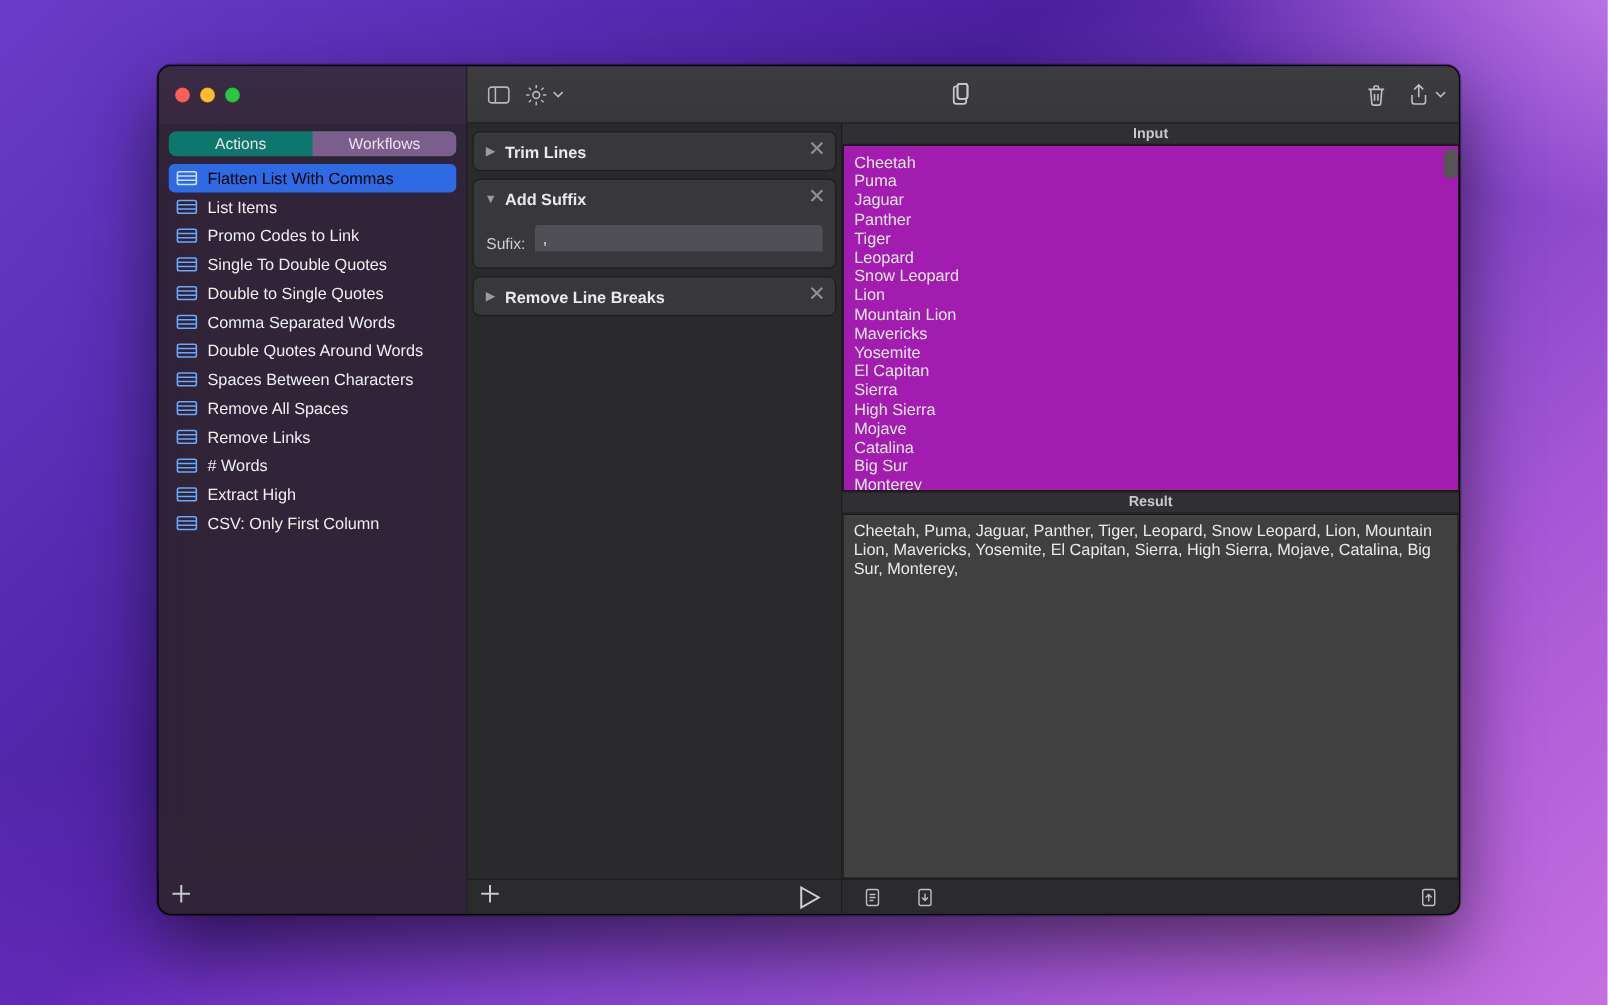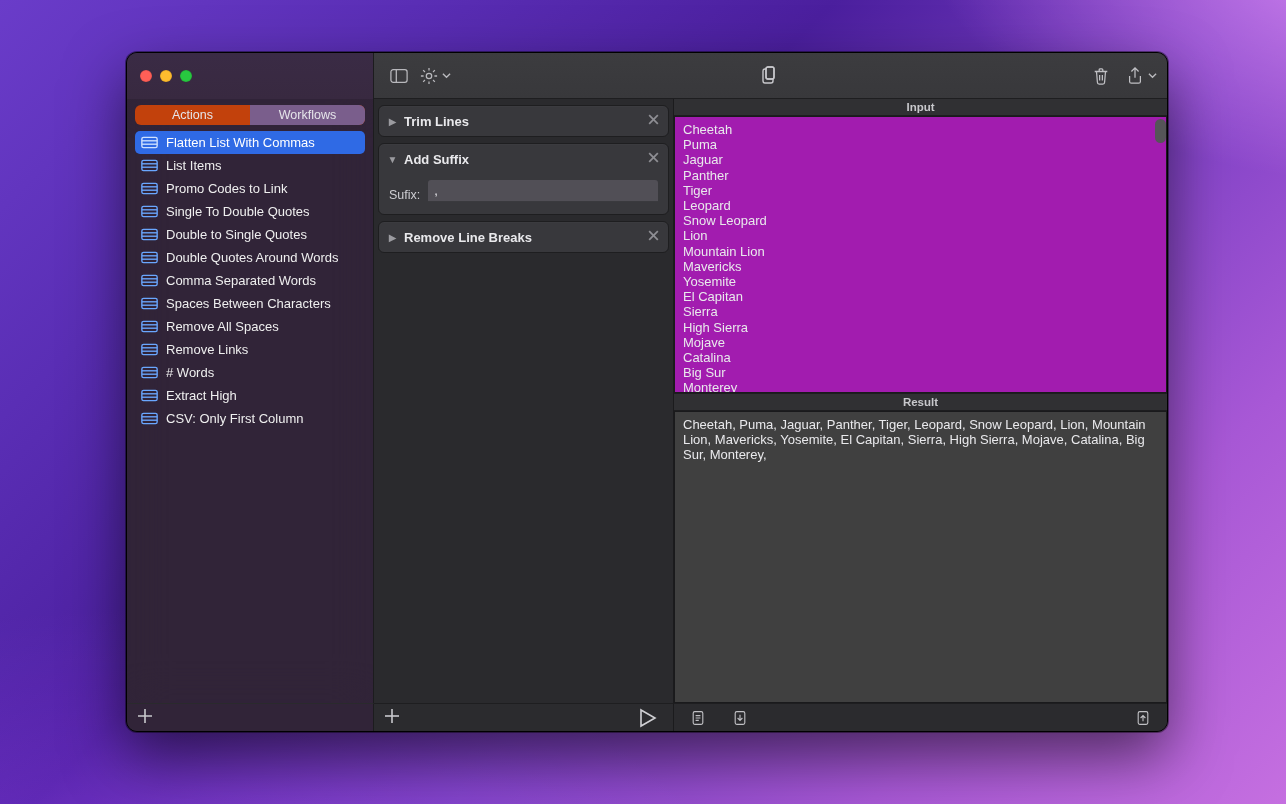--- a/index.html
+++ b/index.html
@@ -63,31 +63,31 @@
   .sidebar {
     grid-column:1; grid-row:2;
     background: rgba(50,30,60,0.65);
     backdrop-filter: blur(20px);
     border-right:1px solid #1c1c1e;
     padding:6px 4px 4px 4px;
     display:flex;flex-direction:column;
   }
   .segmented{
     display:flex;margin:0 4px 6px 4px;border-radius:6px;overflow:hidden;
-    background:#c2410c;
+    background:#0f766e;
   }
   .seg{flex:1;text-align:center;font-size:12.5px;padding:3px 0;color:#e5e5ea;cursor:default}
   .seg.active{background:#7a5e8c}
 
   .wf-list{flex:1;overflow:auto;padding:0 4px}
   .wf-item{
     display:flex;align-items:center;gap:8px;padding:4px 6px;border-radius:5px;
     font-size:13px;color:#efefef;cursor:default;
   }
-  .wf-item.selected{background:#2f6ae5;color:#ffffff}
+  .wf-item.selected{background:#2f6ae5;color:#000000}
   .wf-icon{flex-shrink:0}
   .wf-icon svg{display:block}
 
   .sidebar-footer{grid-column:1;grid-row:3;background:rgba(50,30,60,0.65);border-right:1px solid #1c1c1e;border-top:1px solid #2a2a2d;display:flex;align-items:center;padding-left:10px}
   .plus-btn{color:#c9c9cd;cursor:default}
 
   
   .middle{grid-column:2;grid-row:2;background:#2a2a2d;border-right:1px solid #1b1b1d;padding:6px 4px;display:flex;flex-direction:column;gap:6px;overflow:auto}
   .step{
     background:#38383c;border:1px solid #1e1e20;border-radius:6px;
@@ -231,31 +231,31 @@
           <span>Double to Single Quotes</span>
         </div>
         <div class="wf-item">
           <span class="wf-icon">
             <svg width="17" height="13" viewBox="0 0 20 14" fill="none" stroke="#6aa7ff" stroke-width="1.6">
               <rect x="1" y="1" width="18" height="12" rx="2"></rect>
               <line x1="1" y1="5" x2="19" y2="5"></line>
               <line x1="1" y1="9" x2="19" y2="9"></line>
             </svg>
           </span>
+          <span>Comma Separated Words</span>
+        </div>
+        <div class="wf-item">
+          <span class="wf-icon">
+            <svg width="17" height="13" viewBox="0 0 20 14" fill="none" stroke="#6aa7ff" stroke-width="1.6">
+              <rect x="1" y="1" width="18" height="12" rx="2"></rect>
+              <line x1="1" y1="5" x2="19" y2="5"></line>
+              <line x1="1" y1="9" x2="19" y2="9"></line>
+            </svg>
+          </span>
           <span>Double Quotes Around Words</span>
-        </div>
-        <div class="wf-item">
-          <span class="wf-icon">
-            <svg width="17" height="13" viewBox="0 0 20 14" fill="none" stroke="#6aa7ff" stroke-width="1.6">
-              <rect x="1" y="1" width="18" height="12" rx="2"></rect>
-              <line x1="1" y1="5" x2="19" y2="5"></line>
-              <line x1="1" y1="9" x2="19" y2="9"></line>
-            </svg>
-          </span>
-          <span>Comma Separated Words</span>
         </div>
         <div class="wf-item">
           <span class="wf-icon">
             <svg width="17" height="13" viewBox="0 0 20 14" fill="none" stroke="#6aa7ff" stroke-width="1.6">
               <rect x="1" y="1" width="18" height="12" rx="2"></rect>
               <line x1="1" y1="5" x2="19" y2="5"></line>
               <line x1="1" y1="9" x2="19" y2="9"></line>
             </svg>
           </span>
           <span>Spaces Between Characters</span>

